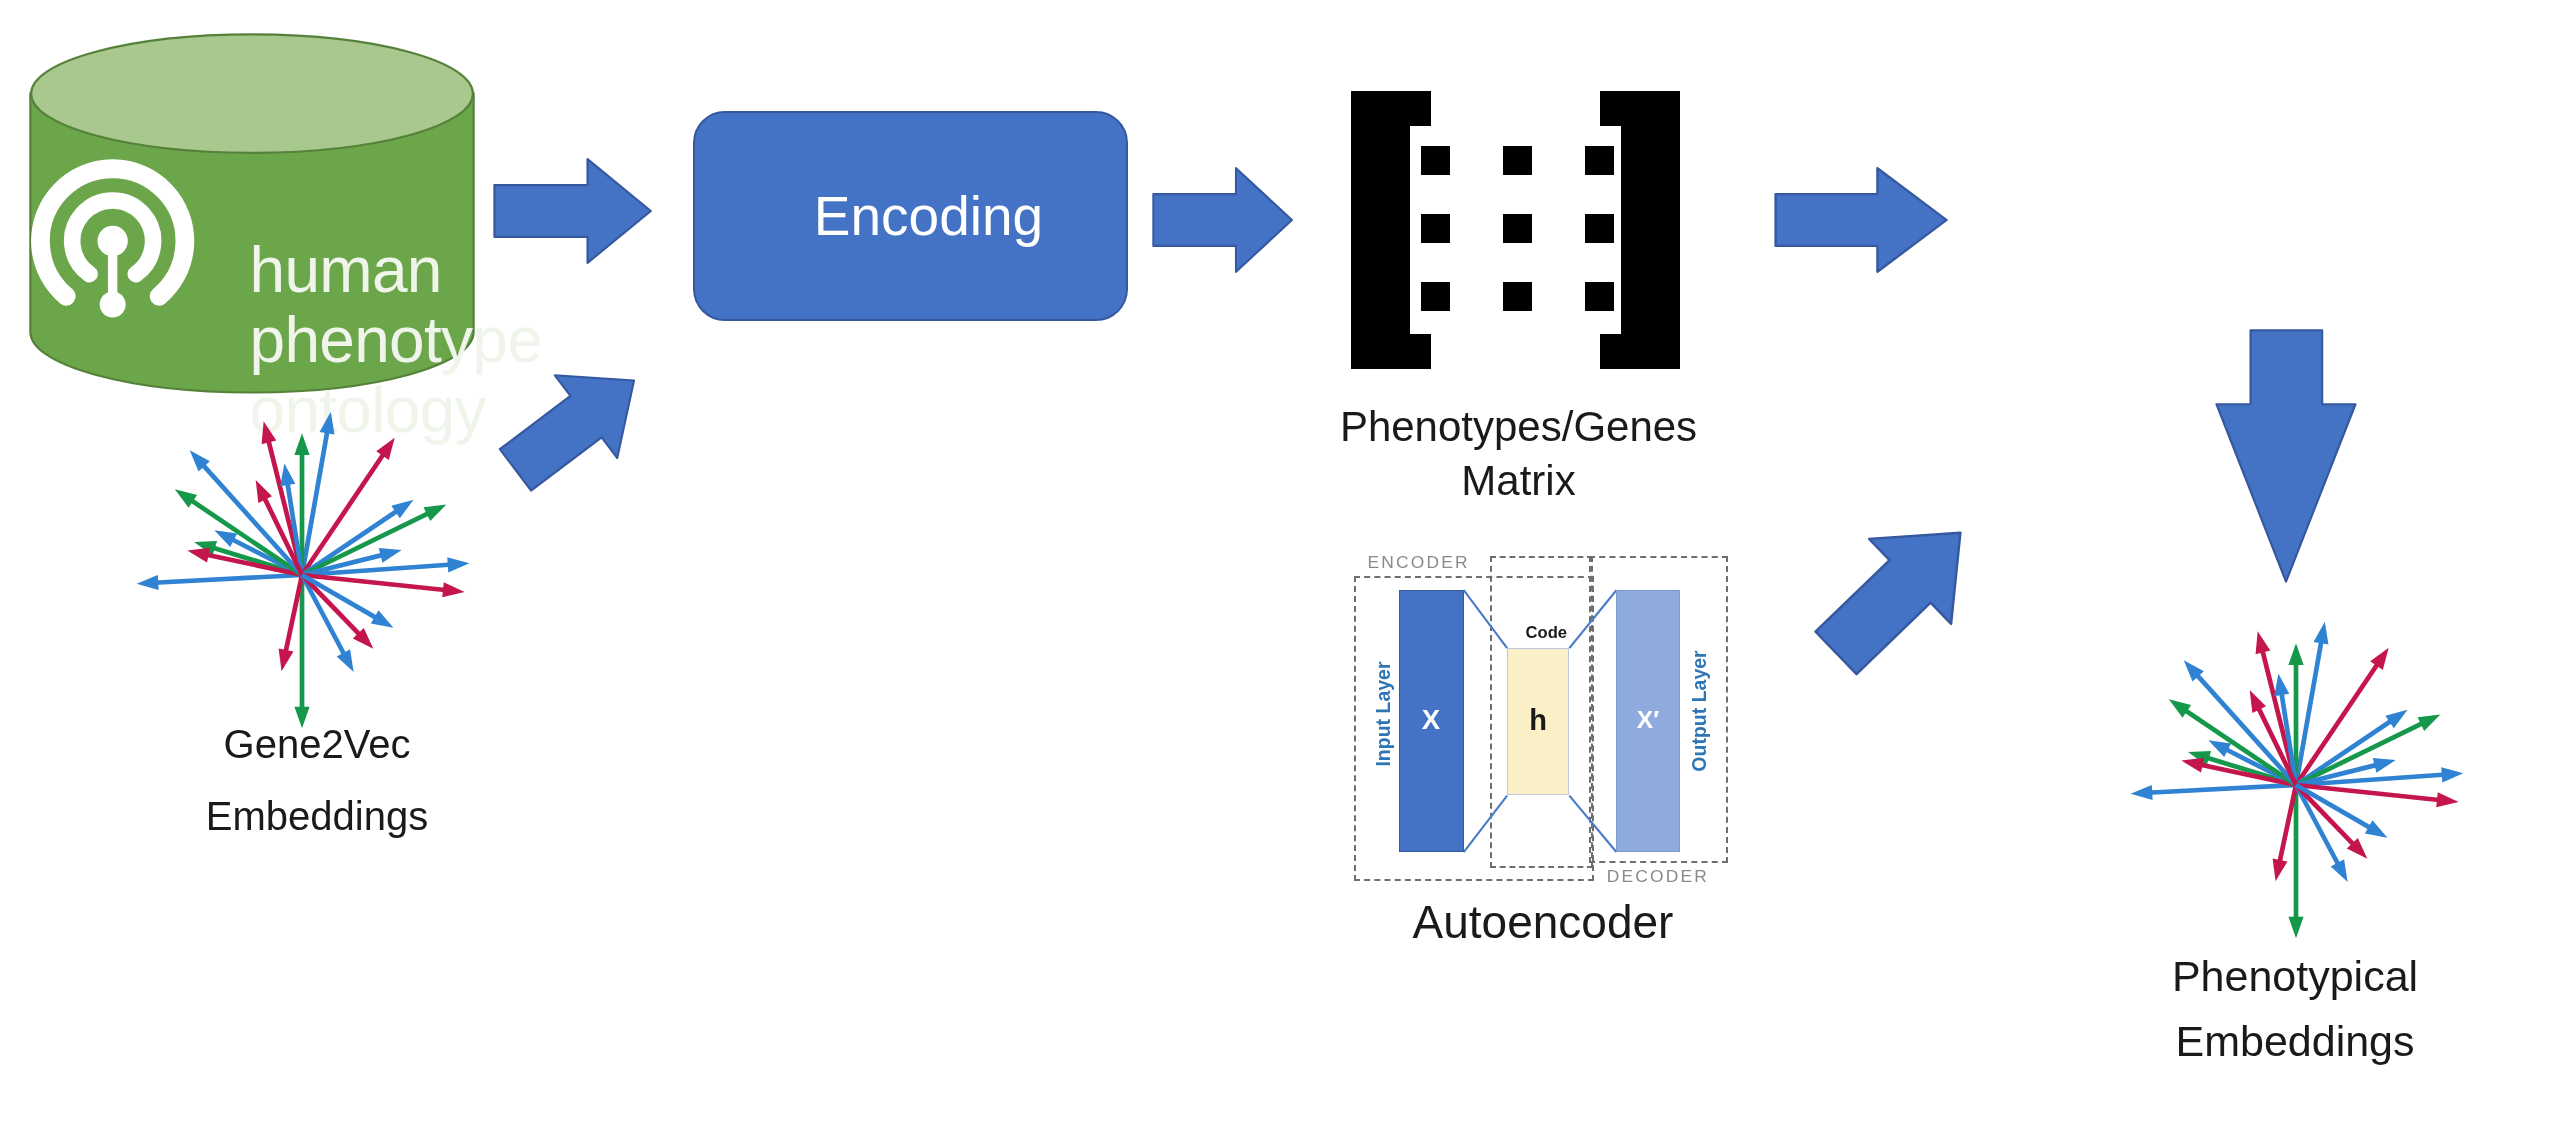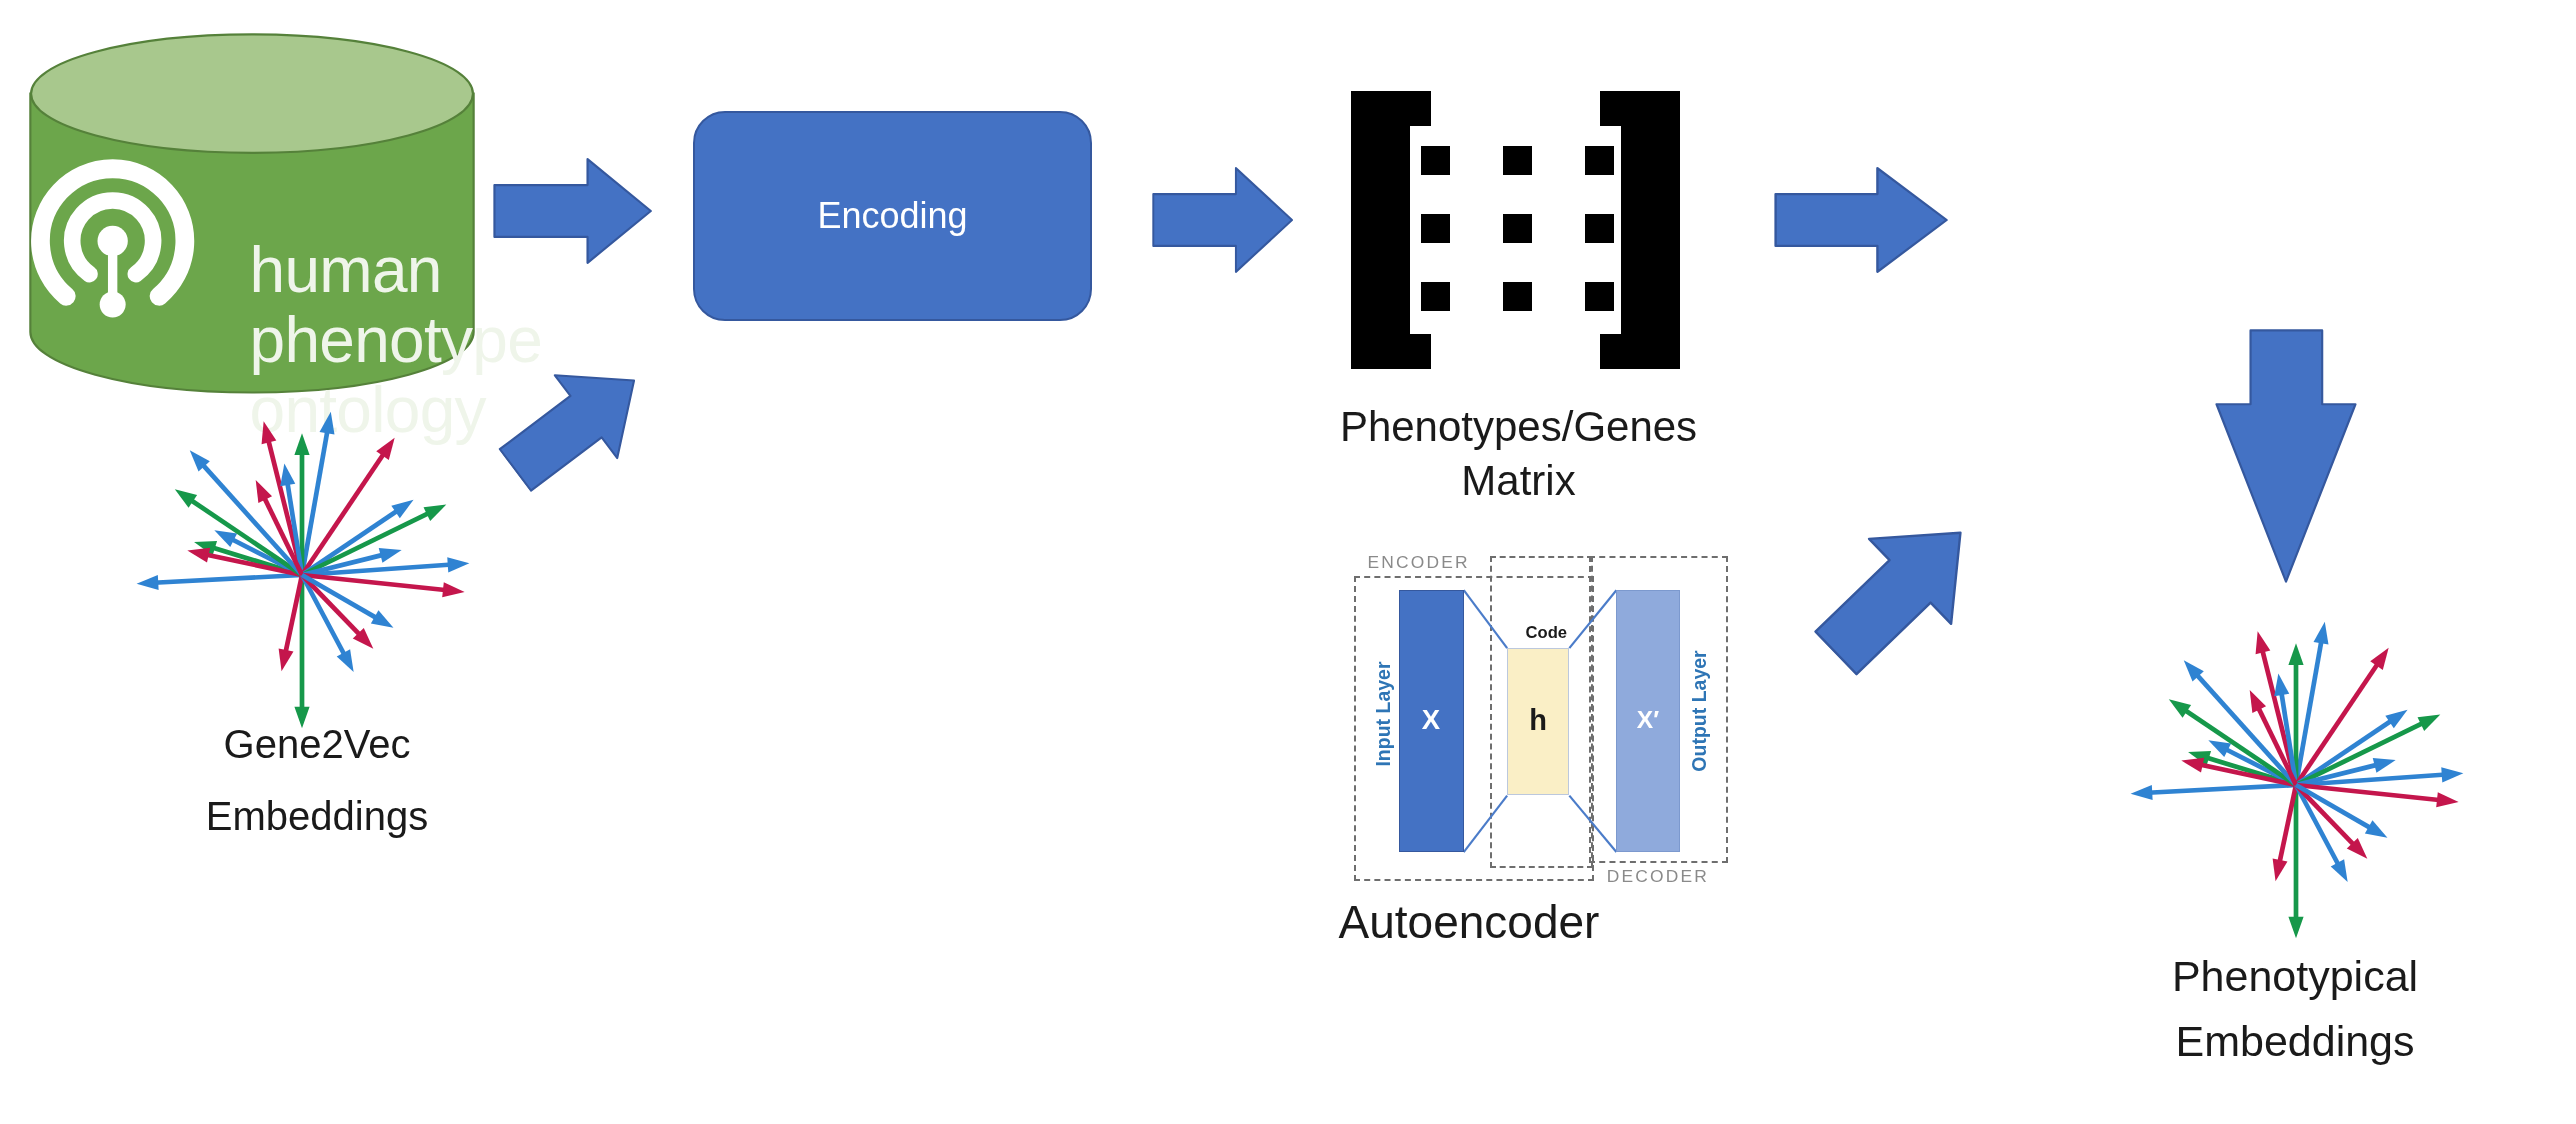--- a/index.html
+++ b/index.html
@@ -12,28 +12,28 @@
   .hpo-text{
     position:absolute; left:194px; top:202px; width:275px;
     font-size:64px; line-height:70px; letter-spacing:-0.7px;
     color:#EFF5EA; white-space:nowrap;margin-left:28px;
   }
   
   .caption{ text-align:center; color:var(--ink,#1a1a1a); }
   .cap-gene2vec{ left:122px; top:708px;  width:390px; font-size:40px; line-height:72px; }
   .cap-matrix  { left:1316px; top:400px; width:405px; font-size:42px; line-height:54px; }
   .cap-output  { left:2100px; top:944px; width:390px; font-size:43px; line-height:65px; }
-  .cap-ae      { left:1281px; top:895px; width:376px; font-size:46px; line-height:55px; }
+  .cap-ae      { left:1355px; top:895px; width:376px; font-size:46px; line-height:55px; }
   
   .proc{
     position:absolute; display:flex; align-items:center; justify-content:center;
     background:var(--shape-blue); border:2.9px solid var(--shape-blue-border);
     color:#ffffff; text-align:center;
   }
-  .proc-encoding{ left:693px; top:111px; width:395px; height:206px; border-radius:32px; font-size:36px; }
+  .proc-encoding{ left:693px; top:111px; width:395px; height:206px; border-radius:32px; font-size:55px;padding-left:36px; }
   .proc-dimred { left:1997px; top:95px; width:568px; height:197px; border-radius:33px; font-size:40px; line-height:42px; }
   
   .blockarrow polygon{ fill:var(--shape-blue); stroke:var(--shape-blue-border); stroke-width:3; stroke-linejoin:round; }
   .rot{ transform-origin:center center; }
   
   .bracket{ position:absolute; width:80px; height:278px; box-sizing:border-box; }
   .bracket-left { border-left:59px solid #000; border-top:35px solid #000; border-bottom:35px solid #000; }
   .bracket-right{ border-right:59px solid #000; border-top:35px solid #000; border-bottom:35px solid #000; }
   .dots{ position:absolute; left:1421px; top:146px; display:grid;
          grid-template-columns:repeat(3,29px); grid-auto-rows:29px; column-gap:53px; row-gap:39px; }

